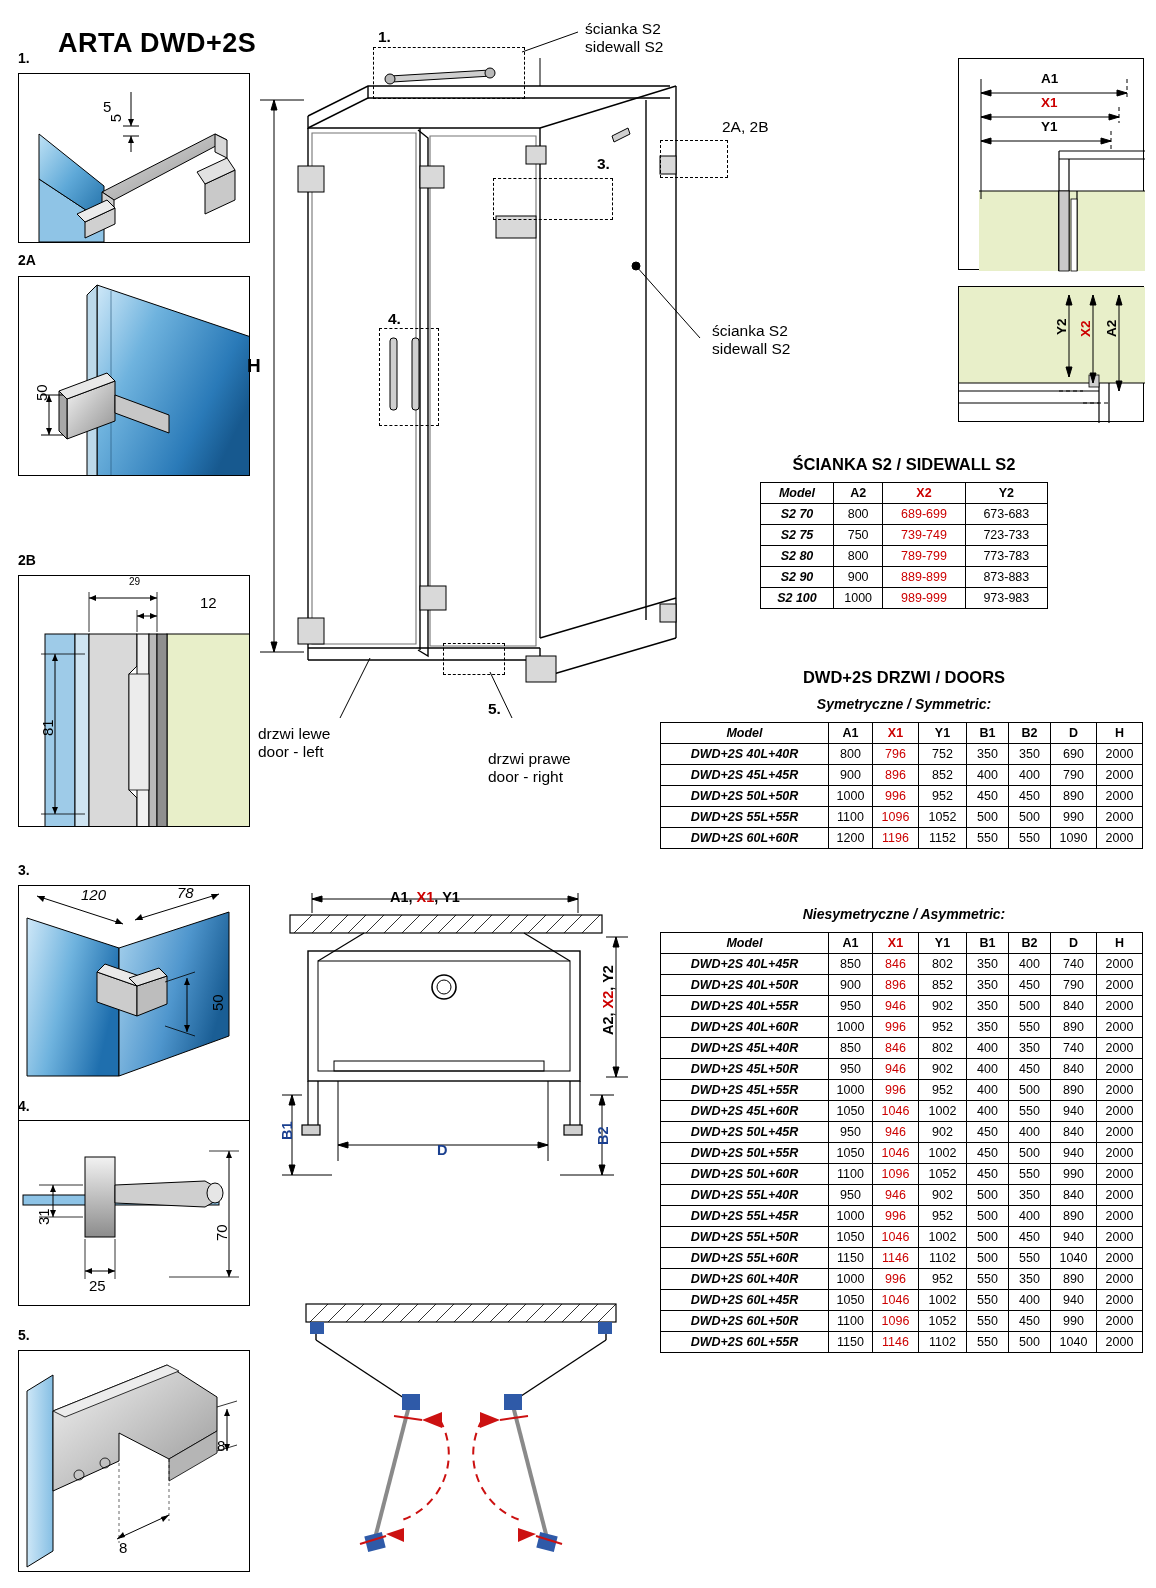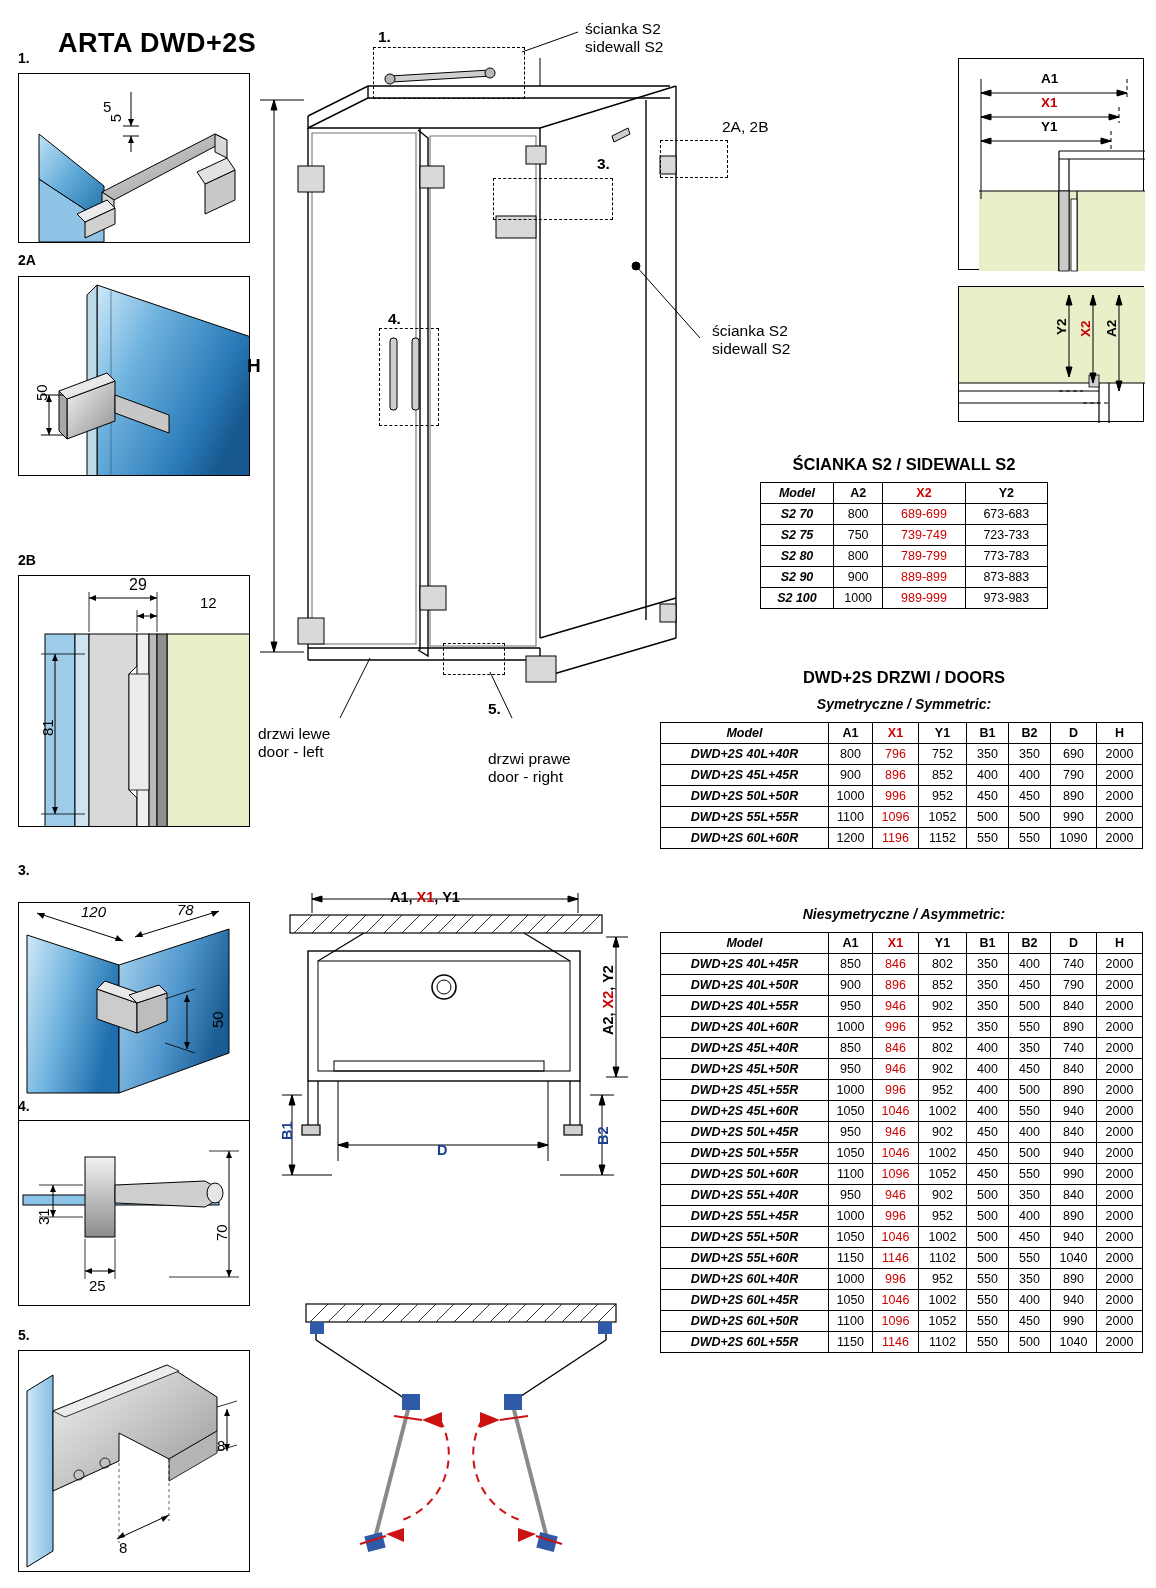--- a/index.html
+++ b/index.html
@@ -164,27 +164,27 @@
     <line x1="118" y1="40" x2="138" y2="40" stroke="#000" stroke-width="1"></line>
     <polygon points="118,40 125,37 125,43" fill="#000"></polygon>
     <polygon points="138,40 131,37 131,43" fill="#000"></polygon>
 
     <line x1="22" y1="78" x2="66" y2="78" stroke="#000" stroke-width="0.8"></line>
     <line x1="22" y1="238" x2="66" y2="238" stroke="#000" stroke-width="0.8"></line>
     <line x1="36" y1="78" x2="36" y2="238" stroke="#000" stroke-width="1"></line>
     <polygon points="36,78 33,85 39,85" fill="#000"></polygon>
     <polygon points="36,238 33,231 39,231" fill="#000"></polygon>
   </svg>
-  <div class="abs" style="left:110px; top:0px; font-size:16px;">29</div>
+  <div class="abs" style="left:110px; top:0px; font-size:10px;">29</div>
   <div class="abs" style="left:181px; top:18px; font-size:15px;">12</div>
   <div class="abs" style="left:20px; top:160px; font-size:15px; transform:rotate(-90deg); transform-origin:left top;">81</div>
 </div>
 
 <div class="abs detail-label" style="left:18px; top:862px;">3.</div>
-<div class="abs detail-box" style="left:18px; top:885px; width:232px; height:242px;margin-top:17px;">
+<div class="abs detail-box" style="left:18px; top:885px; width:232px; height:242px;">
   <svg width="232" height="190" viewBox="0 0 232 190">
     <defs>
       <linearGradient id="g3a" x1="0" y1="0" x2="1" y2="0.4">
         <stop offset="0" stop-color="#cfe8f8"></stop>
           <stop offset="0.5" stop-color="#6fb3de"></stop>
           <stop offset="1" stop-color="#1f6fae"></stop>
       </linearGradient>
       <linearGradient id="g3b" x1="0" y1="0" x2="1" y2="0.4">
         <stop offset="0" stop-color="#a9d3ee"></stop>
           <stop offset="0.6" stop-color="#4f96cd"></stop>

